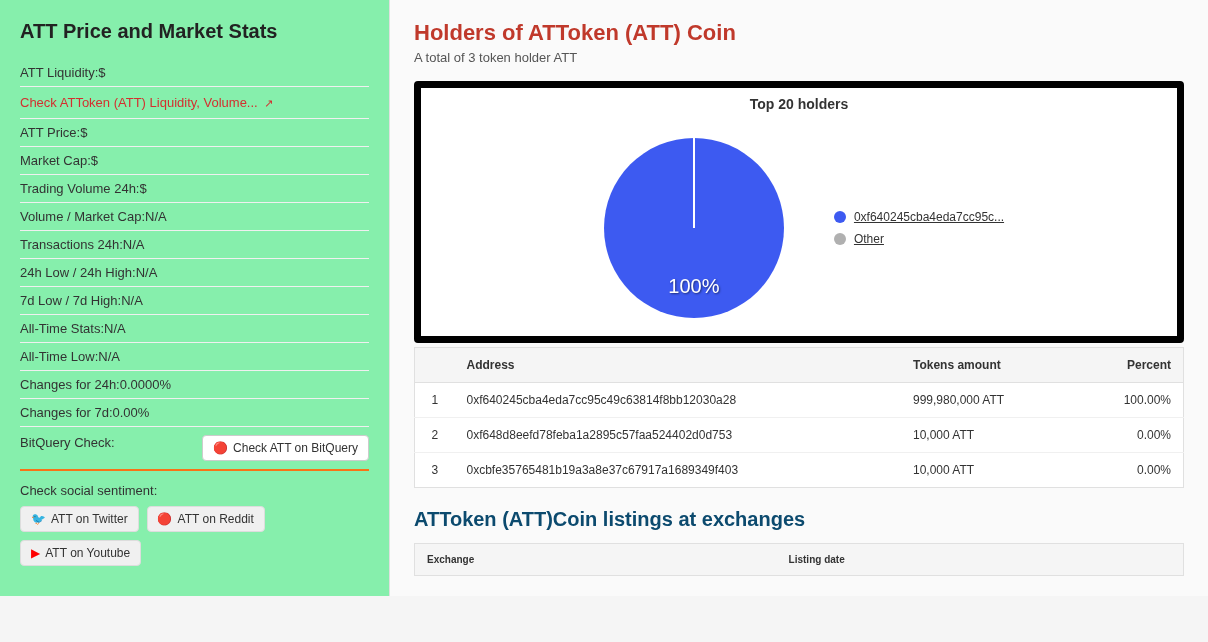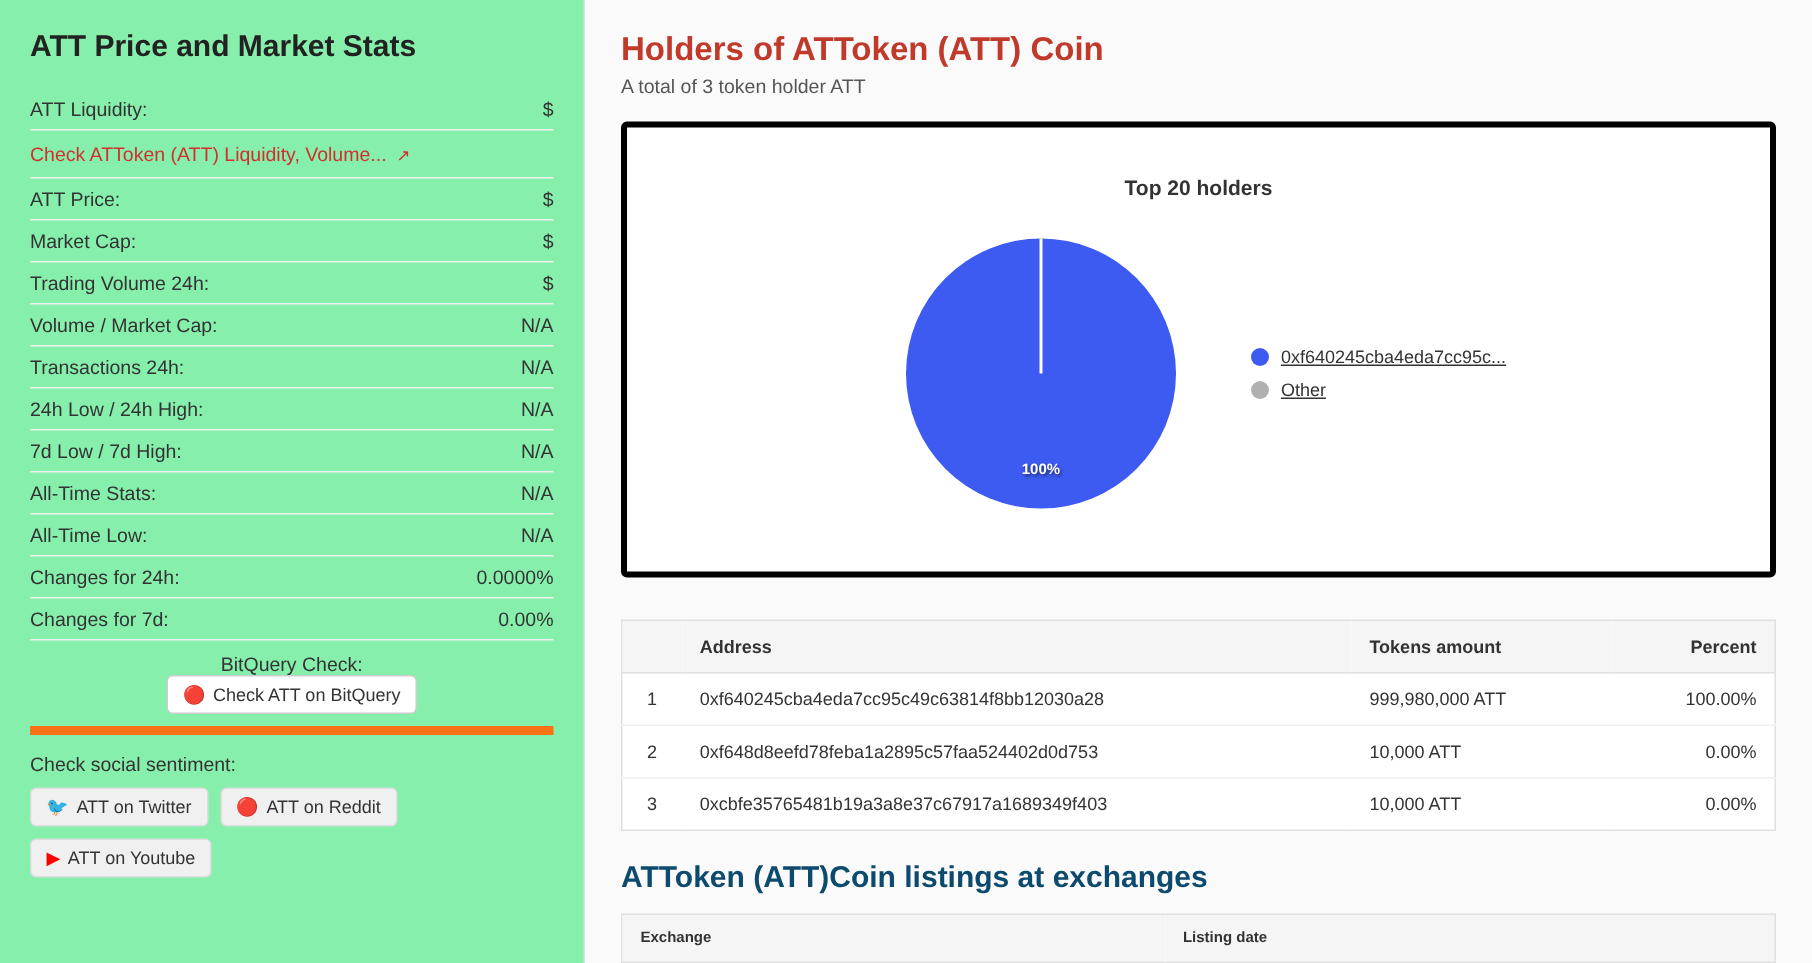--- a/index.html
+++ b/index.html
@@ -14,45 +14,43 @@
       border-right: 1px solid #e0e0e0;
     }
     .left-panel h2 {
       font-size: 20px;
       font-weight: bold;
       color: #222;
       margin-bottom: 16px;
     }
     .stat-row {
       display: flex;
-      justify-content: space-between;
+      justify-content: flex-start;
       align-items: center;
       padding: 6px 0;
       border-bottom: 1px solid #f0f0f0;
     }
     .stat-label { color: #333; }
     .stat-value { color: #333; }
     .link-row {
       padding: 8px 0;
       border-bottom: 1px solid #f0f0f0;
     }
     .att-link {
       color: #d32f2f;
       text-decoration: none;
       font-size: 13px;
     }
     .external-icon { color: #d32f2f; font-size: 11px; margin-left: 3px; }
 
     .bitquery-row {
       display: flex;
       justify-content: space-between;
-      align-items: center;
       padding: 8px 0;
-      border-bottom: 6px solid #f97316;
-      flex-direction: column;
+      border-bottom: 2px solid #f97316;
     }
     .bitquery-btn {
       background: #fff;
       border: 1px solid #ccc;
       border-radius: 4px;
       padding: 5px 10px;
       cursor: pointer;
       font-size: 12px;
       color: #333;
       display: flex;
@@ -94,24 +92,24 @@
     }
     .section-subtitle {
       font-size: 13px;
       color: #555;
       margin-bottom: 16px;
     }
 
     
     .chart-box {
       background: #fff;
-      border: 4px solid #000000;
+      border: 7px solid #000000;
       border-radius: 4px;
-      padding: 32px;
-      margin-bottom: 28px;
+      padding: 8px;
+      margin-bottom: 4px;
     }
     .chart-title {
       text-align: center;
       font-weight: bold;
       font-size: 14px;
       margin-bottom: 16px;
       color: #333;
     }
     .chart-area {
       display: flex;
@@ -123,22 +121,22 @@
       position: relative;
       width: 200px;
       height: 200px;
     }
     .pie-label {
       position: absolute;
       bottom: 30px;
       left: 50%;
       transform: translateX(-50%);
       color: #fff;
-      font-weight: bold;
-      font-size: 10px;
+      font-weight: normal;
+      font-size: 20px;
       text-shadow: 1px 1px 2px rgba(0,0,0,0.5);
     }
     .legend {
       display: flex;
       flex-direction: column;
       gap: 8px;
       text-decoration: underline;
     }
     .legend-item {
       display: flex;

